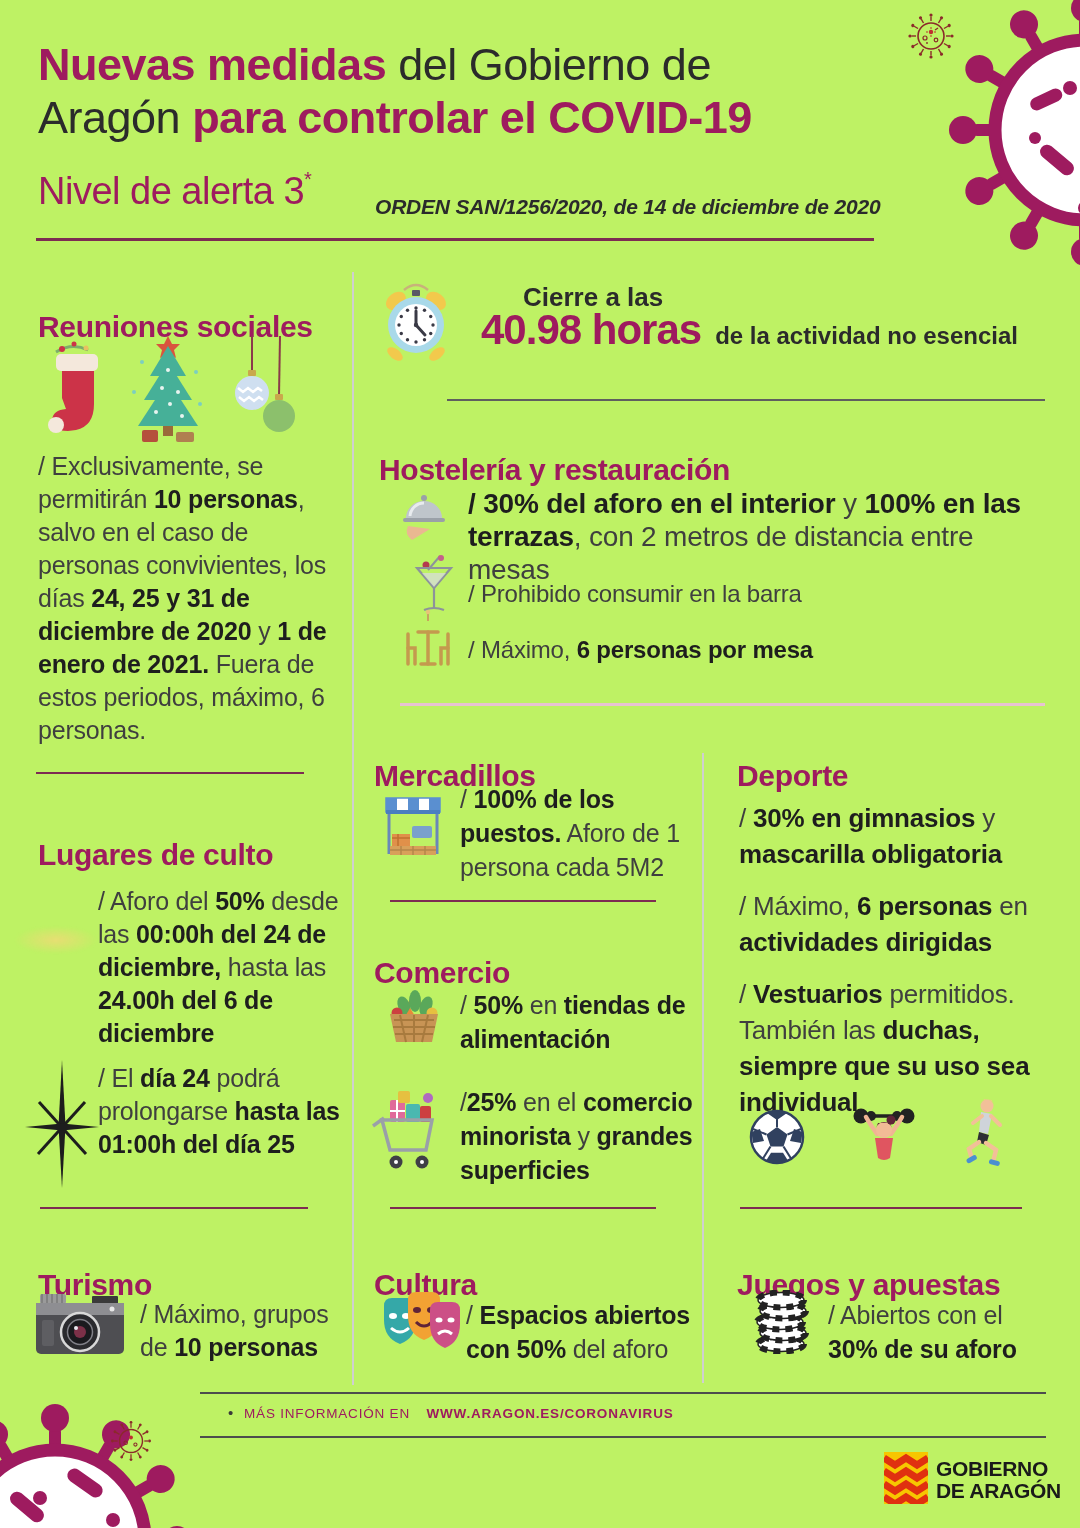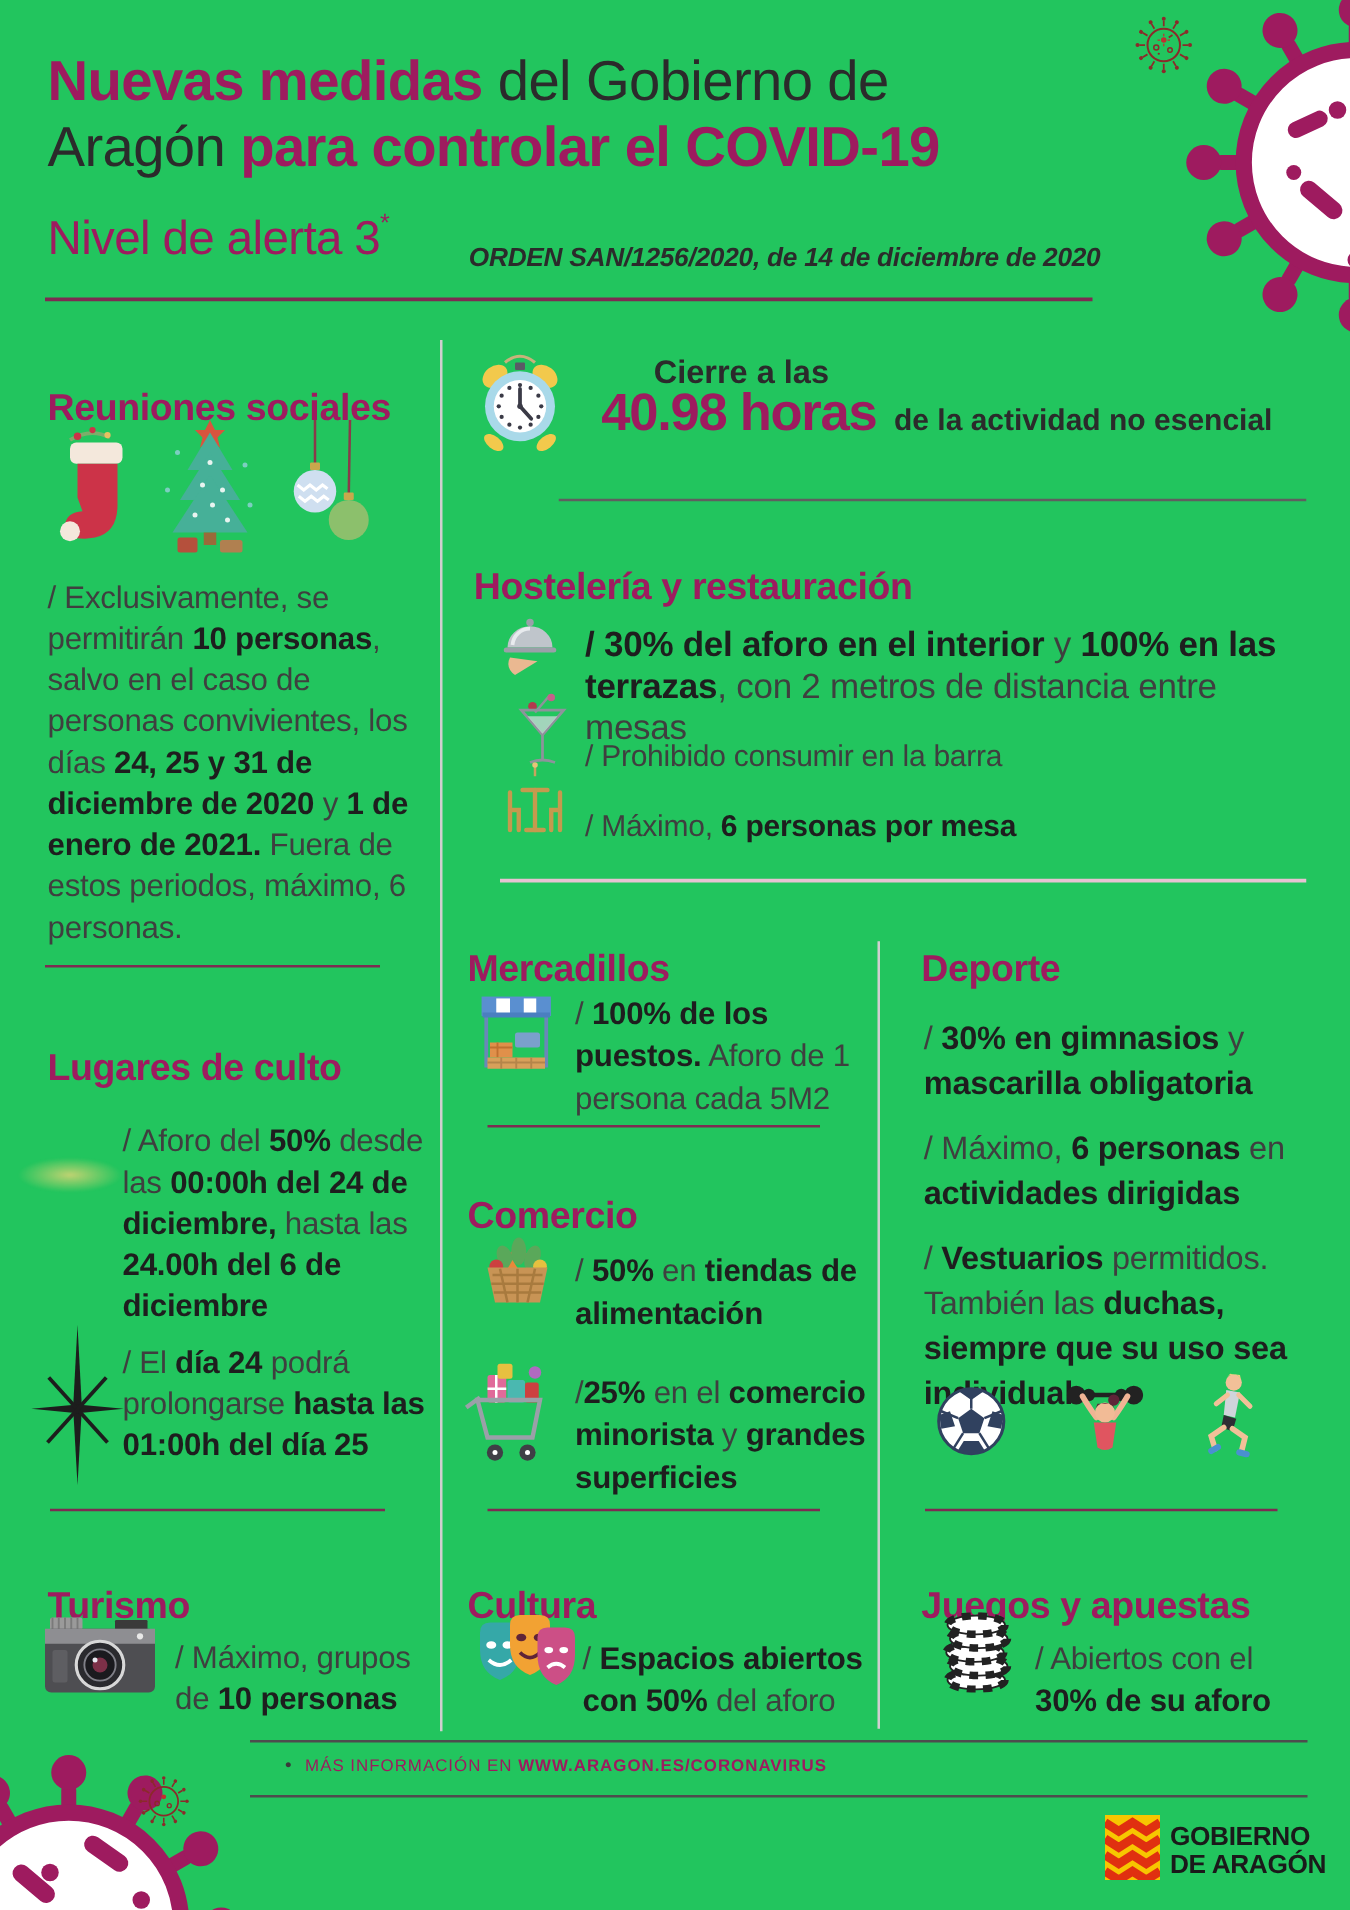--- a/index.html
+++ b/index.html
@@ -1,37 +1,37 @@
 <!DOCTYPE html>
 <html><head>
 <meta charset="utf-8">
 <style>
   html,body{margin:0;padding:0;background:#e8e8e8;}
-  .page{position:relative;width:1080px;height:1528px;background:#22c55e;overflow:hidden;
+  .page{position:relative;width:1080px;height:1528px;background:#bef264;overflow:hidden;
         font-family:"Liberation Sans", sans-serif;margin:0 auto;}
   .abs{position:absolute;}
   .accent{color:#9e1b5f;}
   .main-title{font-size:45px;line-height:53px;letter-spacing:-0.5px;font-weight:bold;color:#2b2b2b;}
   .main-title .light{font-weight:500;}
   .alert{font-size:38px;color:#9e1b5f;font-weight:500;letter-spacing:-0.5px;}
   .alert sup{font-size:20px;vertical-align:18px;}
   .order{font-size:21px;font-style:italic;font-weight:bold;color:#2b2b2b;letter-spacing:-0.2px;}
   .sec-title{font-size:30px;font-weight:bold;color:#9e1b5f;letter-spacing:-0.3px;margin-top:28px;}
-  .body-text{font-size:25px;line-height:33px;color:#3f3f3f;letter-spacing:-0.2px;margin-top:12px;}
+  .body-text{font-size:25px;line-height:33px;color:#3f3f3f;letter-spacing:-0.2px;}
   .body-text b{color:#1e1e1e;}
   .rule{background:#7d2c52;height:2px;}
   .rule-dark{background:#5f5f5f;height:2px;}
   .rule-pink{background:#e7c3d2;height:3px;}
   .vline{background:#cfcfcf;width:2px;}
   .closure-prefix{font-size:26px;font-weight:bold;color:#2b2b2b;margin-left:44px;}
   .closure-time{font-size:42px;font-weight:bold;color:#9e1b5f;letter-spacing:-1px;}
   .closure-suffix{font-size:24px;font-weight:bold;color:#2b2b2b;margin-left:14px;}
   .footer-info{font-size:13.5px;color:#9e1b5f;letter-spacing:0.8px;}
   .footer-info .bullet{color:#3a3a3a;margin-right:10px;font-size:15px;}
-  .footer-info b{font-weight:bold;}
+  .footer-info b{font-weight:bold;margin-left:12px;}
   .logo-text{font-size:21px;line-height:22px;font-weight:bold;color:#1a1a1a;letter-spacing:-0.3px;}
 </style>
 </head>
 <body>
 
 <div class="page">
 
   <div class="abs" style="left:905px;top:10px">
     <svg width="52" height="52" viewBox="0 0 52 52">
       <circle cx="26" cy="26" r="13" fill="none" stroke="#8b2a2a" stroke-width="1.6"></circle>

